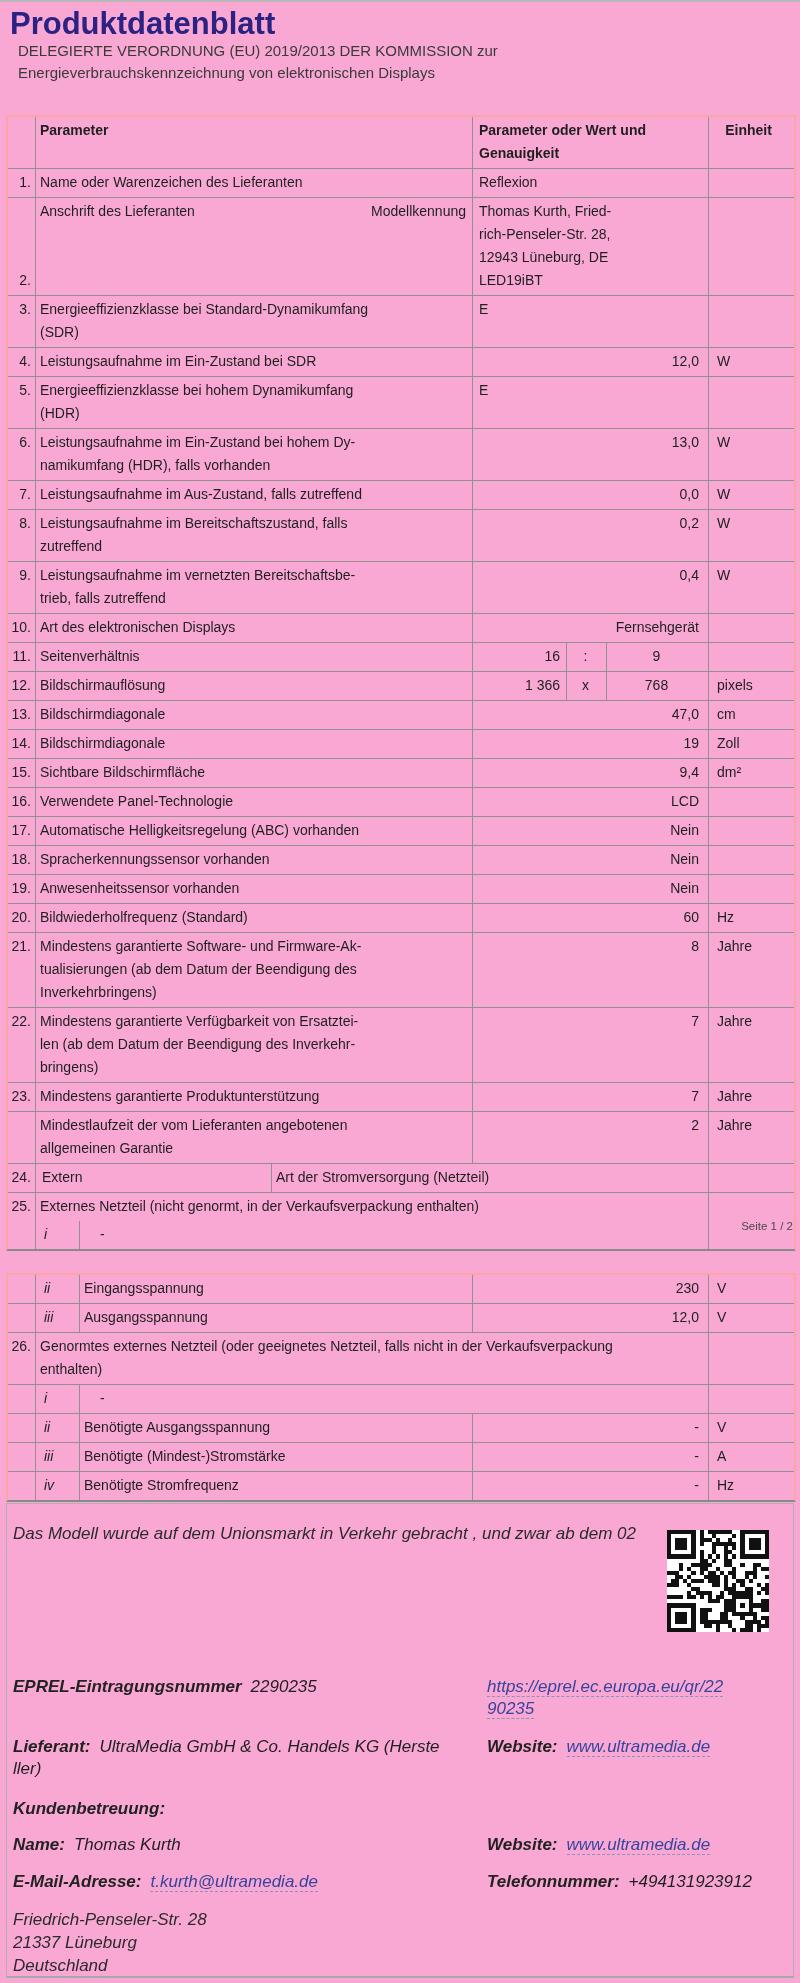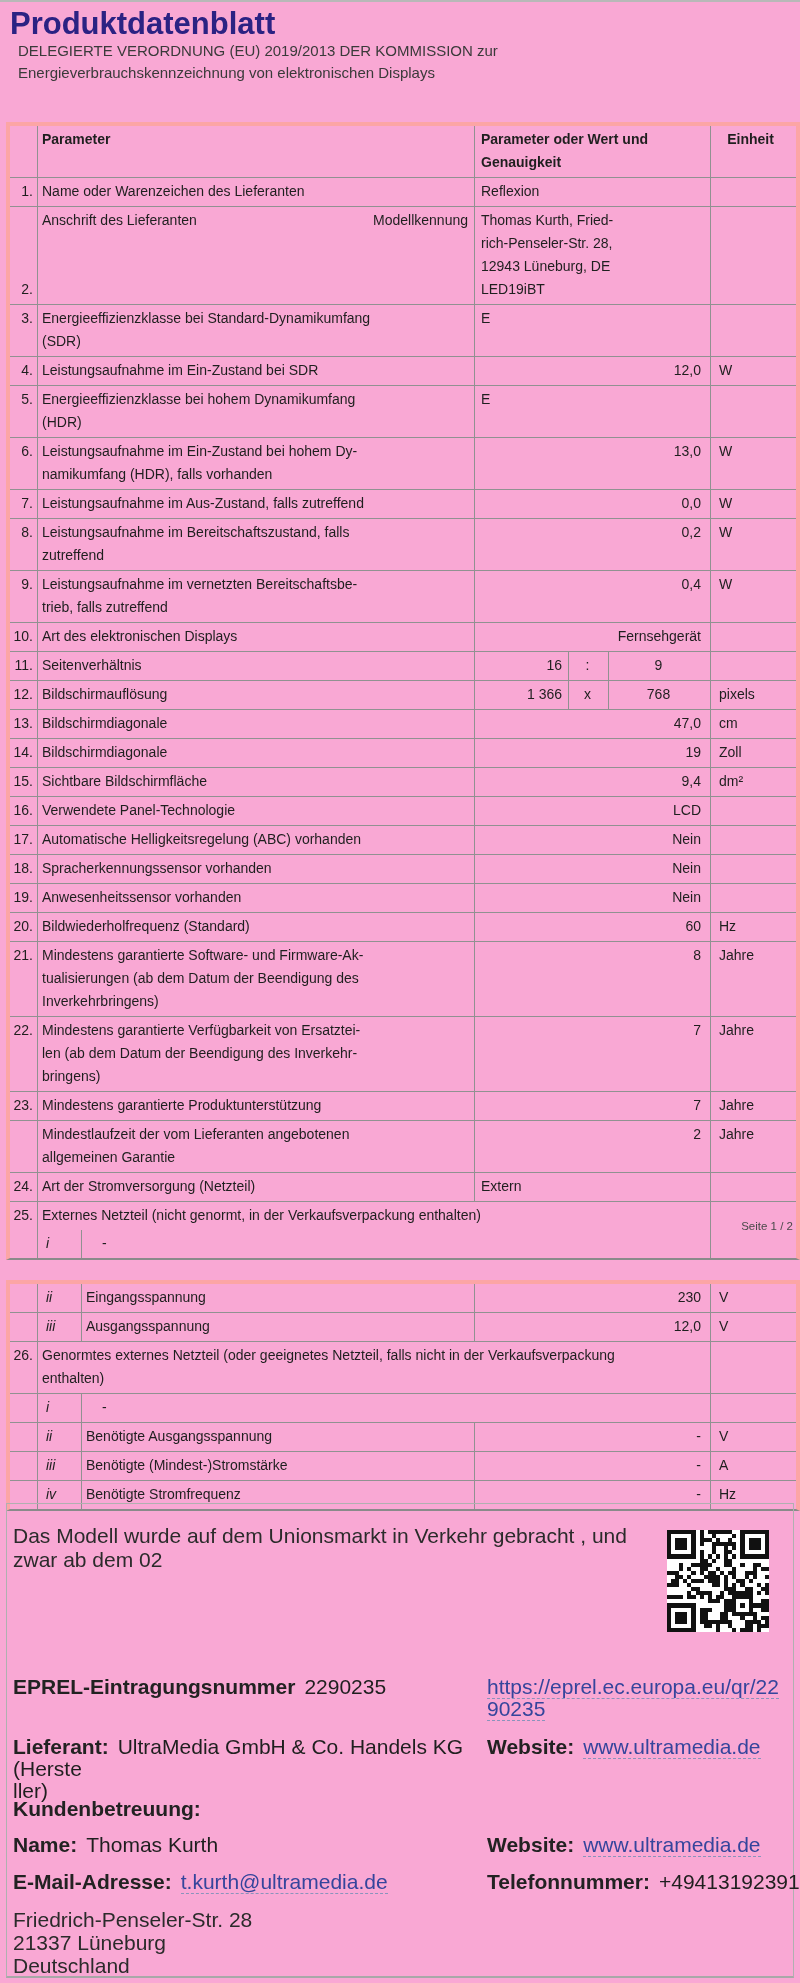--- a/index.html
+++ b/index.html
@@ -3,21 +3,21 @@
 <meta charset="utf-8">
 <style>
   html,body{margin:0;padding:0;background:#ffffff;}
   .page{position:relative;width:800px;height:1983px;background:#f9a8d4;
         font-family:"Liberation Sans",sans-serif;color:#1f1f1f;overflow:hidden;}
   .top-rule{position:absolute;left:0;top:0;width:800px;height:2px;background:#b8b8b8;}
   .doc-title{position:absolute;left:10px;top:6px;font-size:31px;font-weight:bold;color:#2b2283;}
   .doc-subtitle{position:absolute;left:10px;top:40px;font-size:15px;line-height:22px;
         color:#3a3a3a;white-space:pre-line;margin-left:8px;}
   
-  .tbl{position:absolute;left:6px;width:786px;border:4px solid #fca5a5;font-size:14px;margin-top:7px;}
+  .tbl{position:absolute;left:6px;width:786px;border:2px solid #fca5a5;font-size:14px;}
   .tbl1{top:115px;border-bottom:2px solid #8a8a8a;}
   .tbl2{top:1273px;border-bottom:2px solid #8a8a8a;}
   .row{display:flex;align-items:stretch;border-top:1px solid #919191;}
   .row.first,.row.no-top{border-top:none;}
   .cell{box-sizing:border-box;padding:2px 6px 3px 4px;line-height:23px;white-space:pre;overflow:visible;}
   .c-num{flex:0 0 28px;text-align:right;padding:2px 4px 3px 0;border-right:1px solid #919191;}
   .c-num.num-bottom{display:flex;align-items:flex-end;justify-content:flex-end;}
   .c-param{flex:0 0 437px;border-right:1px solid #919191;}
   .c-param.stack{display:flex;flex-direction:row;justify-content:space-between;white-space:normal;}
   .c-param2{flex:0 0 393px;border-right:1px solid #919191;}
@@ -29,21 +29,21 @@
   .c-sub3{flex:0 0 102px;border-right:1px solid #919191;text-align:center;}
   .c-span{flex:0 0 673px;border-right:1px solid #919191;}
   .c-dash{flex:0 0 629px;border-right:1px solid #919191;padding-left:20px;}
   .c-unit{flex:1 1 auto;padding-left:8px;}
   .c-unit.center{text-align:center;padding-left:0;}
   .hdr{font-weight:bold;}
   
   .page-note{position:absolute;right:7px;top:1220px;font-size:11.5px;color:#4a4a4a;}
   
   .footer-box{position:absolute;left:6px;top:1503px;width:786px;height:472px;
-        border:1px solid #b0b0b0;border-bottom:2px solid #a8a8a8;font-size:21px;}
+        border:1px solid #b0b0b0;border-bottom:2px solid #a8a8a8;font-size:17px;font-style:italic;}
   .market-note{position:absolute;left:6px;top:20px;width:660px;color:#2b2b2b;}
   .qr{position:absolute;left:660px;top:26px;}
   .f-row{position:absolute;left:6px;right:6px;display:flex;line-height:22px;}
   .f-left{flex:0 0 474px;white-space:pre-line;}
   .f-right{flex:1 1 auto;white-space:pre-line;}
   .b{font-weight:bold;color:#222;margin-right:9px;}
   .link{color:#35459c;text-decoration:none;border-bottom:1px dashed #8a93bc;cursor:pointer;}
   .link.pre{white-space:pre-line;display:inline-block;border-bottom:none;}
   .link.pre span{border-bottom:1px dashed #8a93bc;}
   .addr{position:absolute;left:6px;top:404px;line-height:23px;white-space:pre-line;color:#2b2b2b;}
@@ -224,22 +224,22 @@
       </div>
       <div class="row">
         <div class="cell c-num"></div>
         <div class="cell c-param">Mindestlaufzeit der vom Lieferanten angebotenen
 allgemeinen Garantie</div>
         <div class="cell c-val right">2</div>
         <div class="cell c-unit">Jahre</div>
       </div>
       <div class="row">
         <div class="cell c-num">24.</div>
+        <div class="cell c-val">Extern</div>
         <div class="cell c-param">Art der Stromversorgung (Netzteil)</div>
-        <div class="cell c-val">Extern</div>
         <div class="cell c-unit"></div>
       </div>
       <div class="row">
         <div class="cell c-num">25.</div>
         <div class="cell c-span">Externes Netzteil (nicht genormt, in der Verkaufsverpackung enthalten)</div>
         <div class="cell c-unit"></div>
       </div>
       <div class="row no-top">
         <div class="cell c-num"></div>
         <div class="cell c-letter">i</div>

